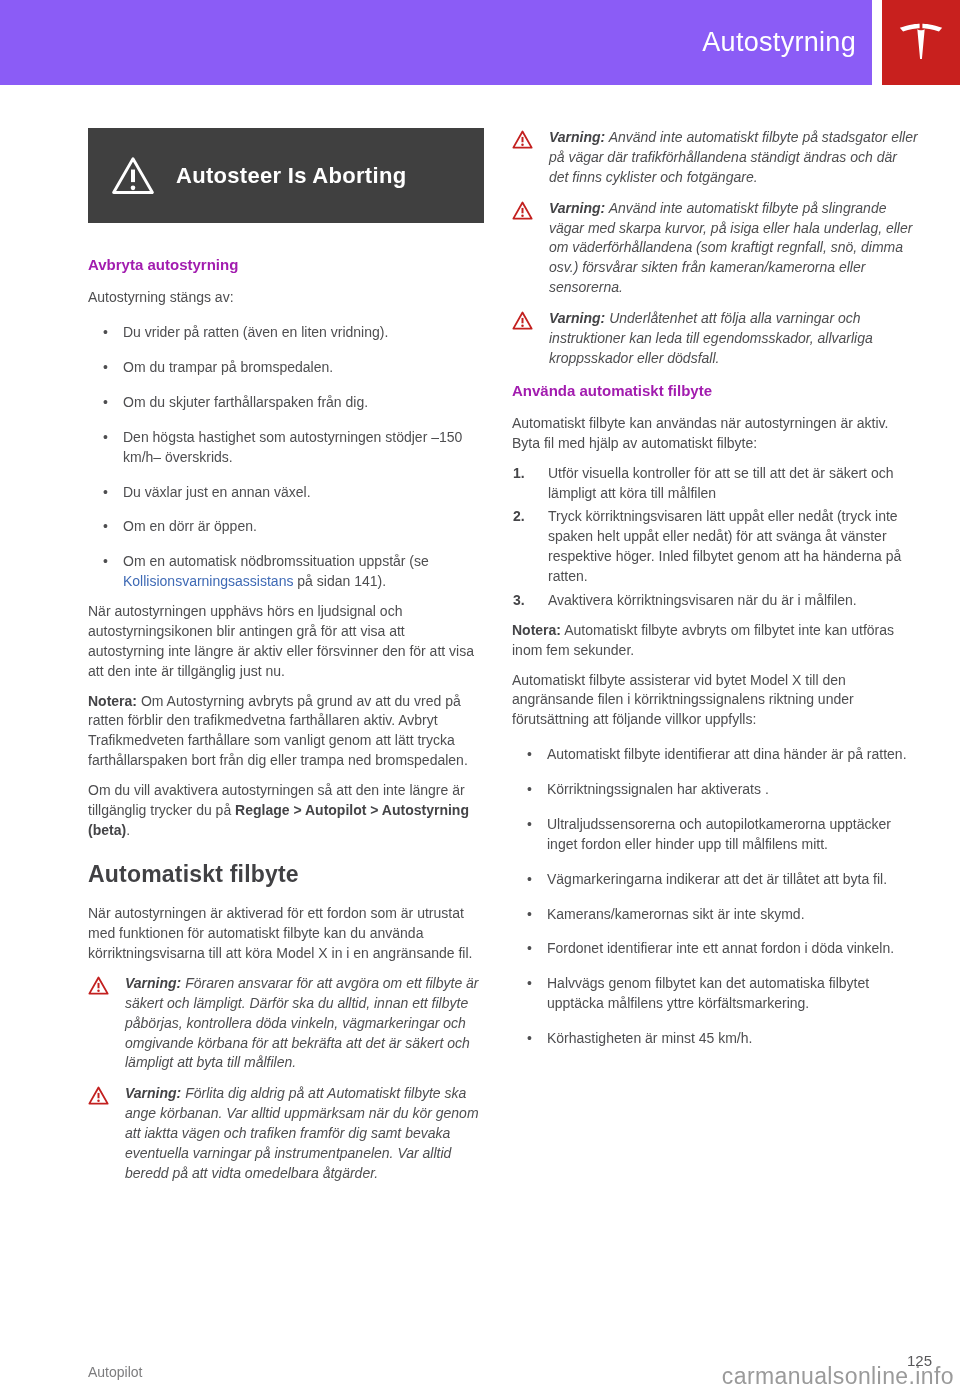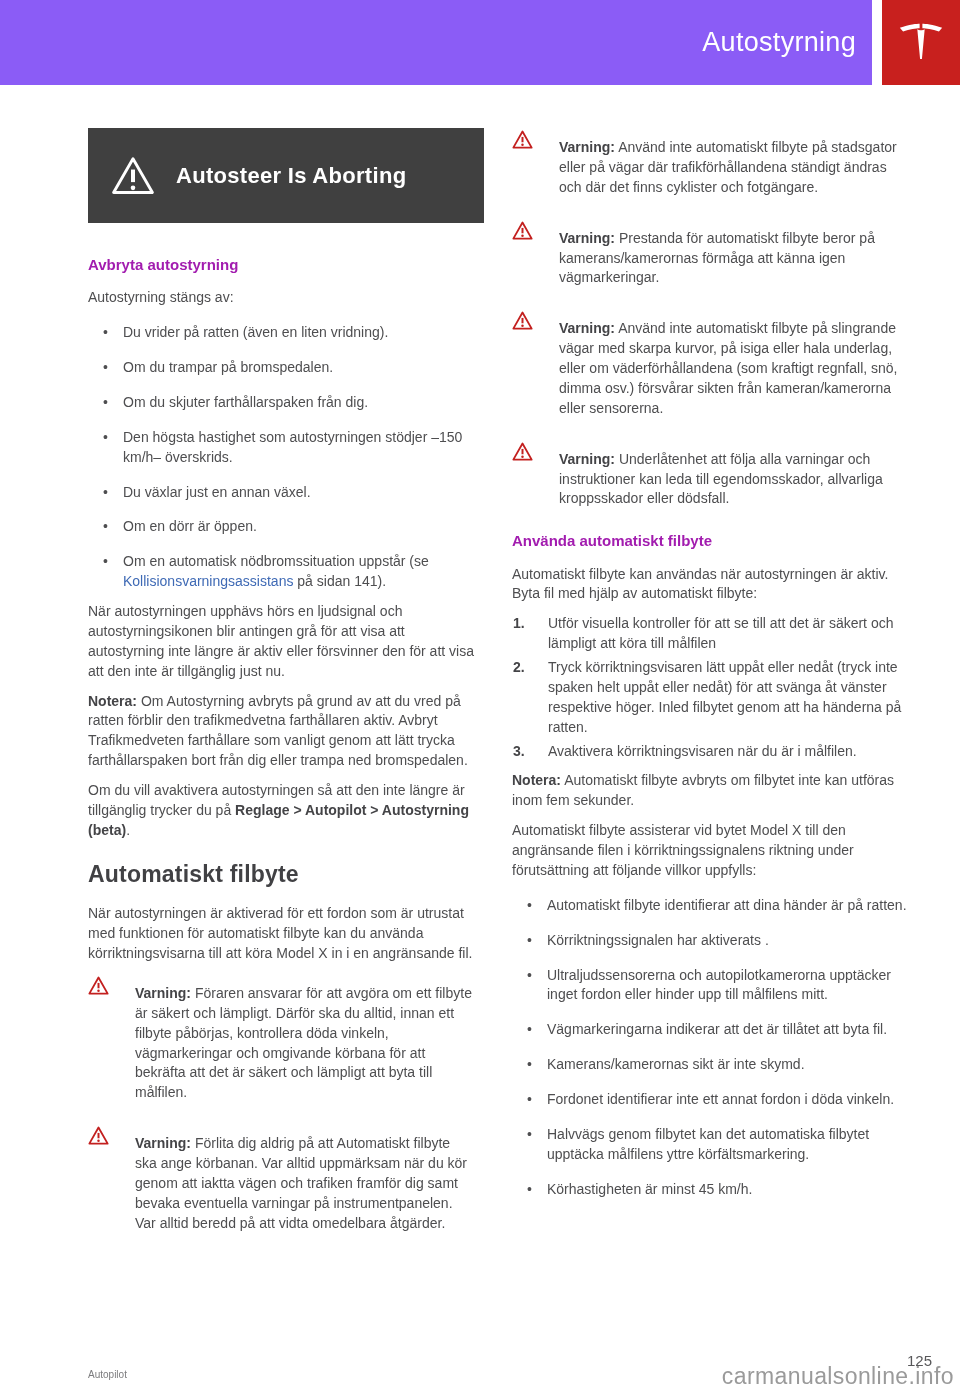--- a/index.html
+++ b/index.html
@@ -54,26 +54,26 @@
   ol.steps { list-style:none; margin:0 0 10px; counter-reset:step; }
   ol.steps li { position:relative; padding-left:36px; margin-bottom:4px; counter-increment:step; }
   ol.steps li::before {
     content:counter(step) "."; position:absolute; left:1px;
     font-weight:bold; color:#444447;
   }
 
   
   .warning { display:flex; margin-bottom:11px; }
   .warning > .warn-tri { width:21px; height:19px; flex:0 0 auto; margin-right:16px; margin-top:2px; }
-  .warning p { margin:10px; }
+  .warning p { margin:0;font-style:italic; }
 
   .link { color:#3f6ab5; text-decoration:none; cursor:pointer; }
 
   
-  .foot-section { position:absolute; left:88px;  bottom:16px; font-size:10px; color:#7c7c7e; }
+  .foot-section { position:absolute; left:88px;  bottom:16px; font-size:14px; color:#7c7c7e; }
   .foot-page    { position:absolute; right:28px; bottom:27px; font-size:15px; color:#58585a; }
   .watermark    { position:absolute; right:6px;  bottom:6px;  font-size:23px; color:#9a9a9a; letter-spacing:.4px; }
 </style>
 </head>
 <body>
 
 <div class="page">
 
   <header class="topbar">
     <span class="topbar-title">Autostyrning</span>
@@ -146,28 +146,20 @@
 
       <div class="warning">
         <svg class="warn-tri" viewBox="0 0 24 22" aria-hidden="true">
           <path d="M12 1.8 L22.6 20.4 H1.4 Z" fill="none" stroke="#c3201f" stroke-width="2.1" stroke-linejoin="round"></path>
           <line x1="12" y1="8" x2="12" y2="14.2" stroke="#c3201f" stroke-width="2.3"></line>
           <circle cx="12" cy="17.2" r="1.45" fill="#c3201f"></circle>
         </svg>
         <p><strong>Varning:</strong> <span>Använd inte automatiskt filbyte på stadsgator eller på vägar där trafikförhållandena ständigt ändras och där det finns cyklister och fotgängare.</span></p>
       </div>
 
-      <div class="warning">
-        <svg class="warn-tri" viewBox="0 0 24 22" aria-hidden="true">
-          <path d="M12 1.8 L22.6 20.4 H1.4 Z" fill="none" stroke="#c3201f" stroke-width="2.1" stroke-linejoin="round"></path>
-          <line x1="12" y1="8" x2="12" y2="14.2" stroke="#c3201f" stroke-width="2.3"></line>
-          <circle cx="12" cy="17.2" r="1.45" fill="#c3201f"></circle>
-        </svg>
-        <p><strong>Varning:</strong> <span>Prestanda för automatiskt filbyte beror på kamerans/kamerornas förmåga att känna igen vägmarkeringar.</span></p>
-      </div>
 
       <div class="warning">
         <svg class="warn-tri" viewBox="0 0 24 22" aria-hidden="true">
           <path d="M12 1.8 L22.6 20.4 H1.4 Z" fill="none" stroke="#c3201f" stroke-width="2.1" stroke-linejoin="round"></path>
           <line x1="12" y1="8" x2="12" y2="14.2" stroke="#c3201f" stroke-width="2.3"></line>
           <circle cx="12" cy="17.2" r="1.45" fill="#c3201f"></circle>
         </svg>
         <p><strong>Varning:</strong> <span>Använd inte automatiskt filbyte på slingrande vägar med skarpa kurvor, på isiga eller hala underlag, eller om väderförhållandena (som kraftigt regnfall, snö, dimma osv.) försvårar sikten från kameran/kamerorna eller sensorerna.</span></p>
       </div>
 

